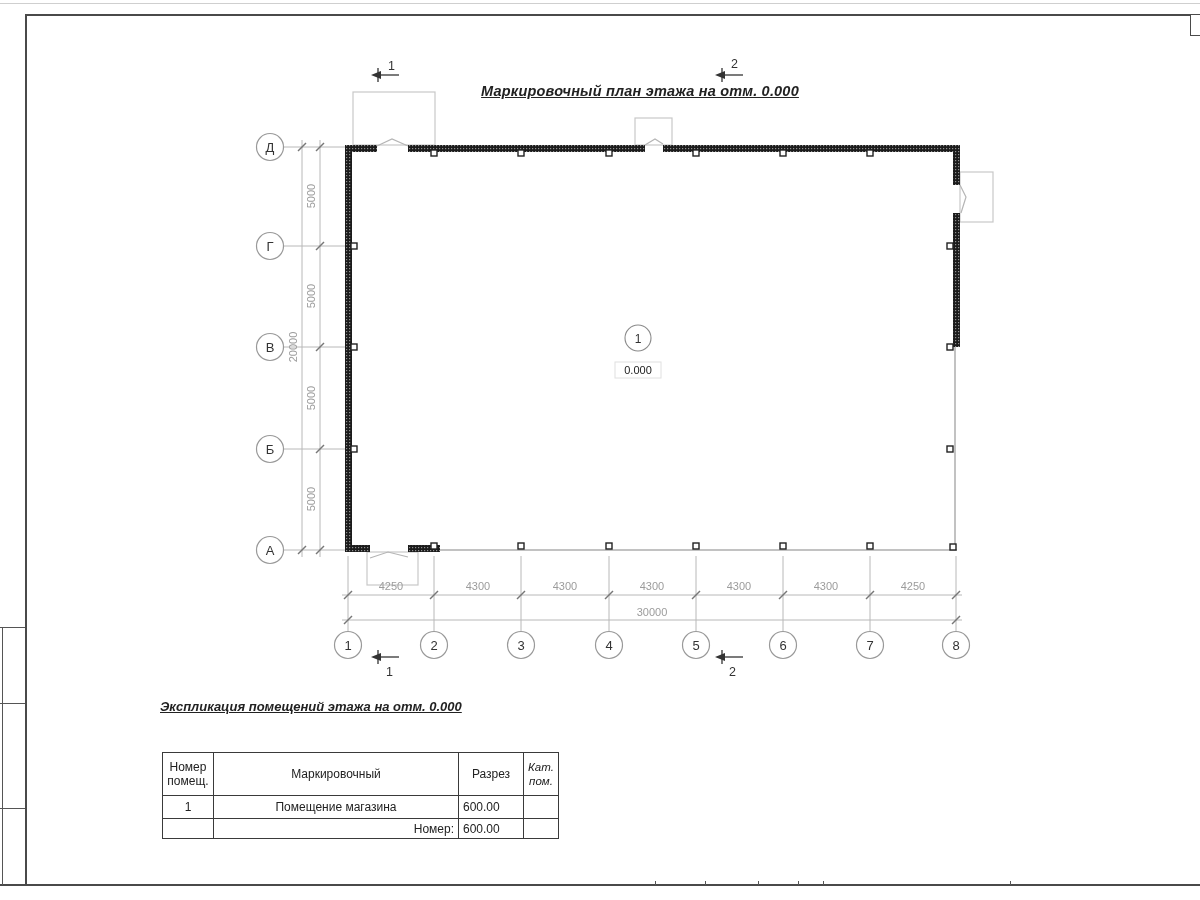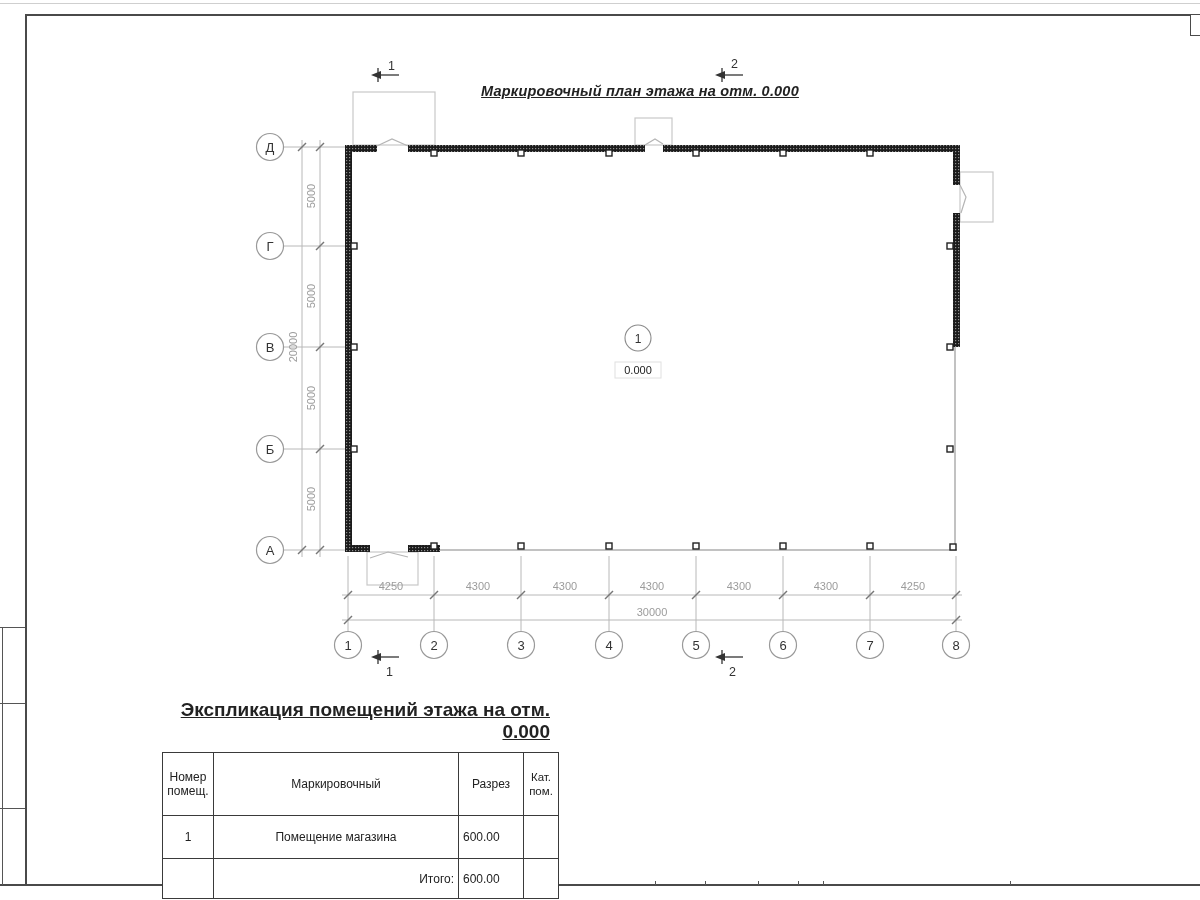--- a/index.html
+++ b/index.html
@@ -11,31 +11,31 @@
   .frame-h{left:25px;top:14px;width:1175px;height:2px;background:#4a4a4a;}
   .frame-v{left:25px;top:14px;width:2px;height:871px;background:#4a4a4a;}
   .frame-b{left:0;top:884px;width:1200px;height:2px;background:#4a4a4a;}
   .margin-v{left:2px;top:627px;width:1px;height:258px;background:#555;}
   .margin-h{left:0;width:25px;height:1px;background:#555;}
   .tr-box{left:1190px;top:14px;width:14px;height:20px;border:1.5px solid #4a4a4a;background:#fff;}
   .stub-tick{top:881px;width:1px;height:4px;background:#555;}
   
   .main-title{left:420px;top:35px;width:440px;text-align:center;font-size:14.5px;
       font-style:italic;font-weight:600;color:#222;text-decoration:underline;letter-spacing:.2px;margin-top:48px;}
-  .table-title{left:160px;top:699px;width:390px;text-align:right;font-size:19px;
-      font-weight:600;color:#222;text-decoration:underline;}
+  .table-title{left:160px;top:699px;width:390px;text-align:left;font-size:13px;
+      font-style:italic;font-weight:600;color:#222;text-decoration:underline;}
   .notes{left:820px;top:665px;font-size:12px;line-height:16px;color:#222;}
   
   table.spec{position:absolute;left:162px;top:752px;border-collapse:collapse;
       font-size:12px;color:#222;background:#fff;}
-  table.spec td{border:1.5px solid #3a3a3a;padding:10px 4px;vertical-align:middle;}
+  table.spec td{border:1.5px solid #3a3a3a;padding:0 4px;vertical-align:middle;}
   td.c-num{width:42px;text-align:center;}
   td.c-name{width:236px;text-align:center;padding-left:8px;}
   td.c-area{width:56px;}
-  td.c-cat{width:26px;text-align:center;font-size:11.5px;line-height:12px;}
+  td.c-cat{width:26px;text-align:center;font-size:11.5px;line-height:12px;font-style:italic;}
   tr.hdr td{height:42px;text-align:center;padding-left:4px;line-height:14px;}
   tr.r1 td{height:22px;}
   tr.r2 td{height:19px;}
   td.totlbl{text-align:right;padding-right:8px;}
   svg text{font-family:"Liberation Sans",sans-serif;}
 </style>
 </head>
 <body>
 
 <div class="page">
@@ -256,20 +256,20 @@
       <td class="c-cat">Кат. пом.</td>
     </tr>
     <tr class="r1">
       <td class="c-num">1</td>
       <td class="c-name">Помещение магазина</td>
       <td class="c-area">600.00</td>
       <td class="c-cat"></td>
     </tr>
     <tr class="r2">
       <td class="c-num"></td>
-      <td class="c-name totlbl">Итого:</td>
+      <td class="c-name totlbl">Номер:</td>
       <td class="c-area">600.00</td>
       <td class="c-cat"></td>
     </tr>
   </tbody>
     </table>
 
 </div>
 
 </body></html>

